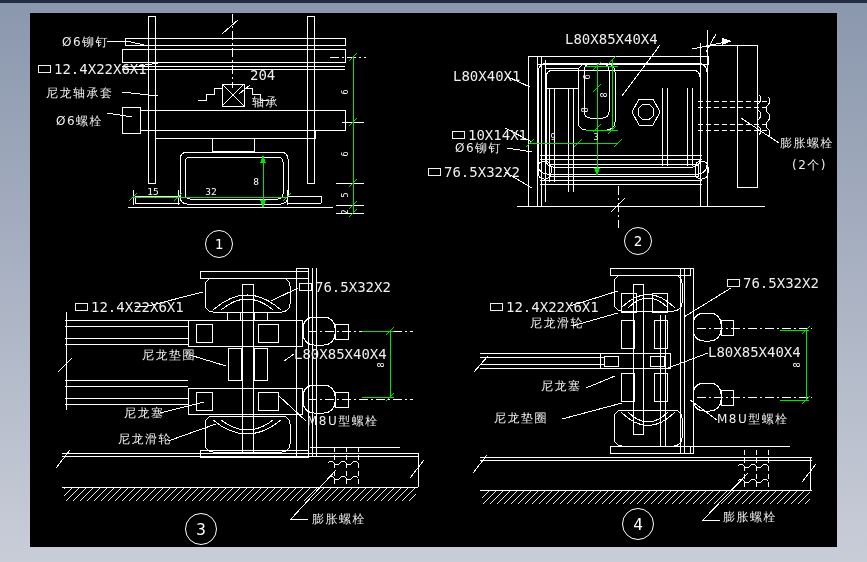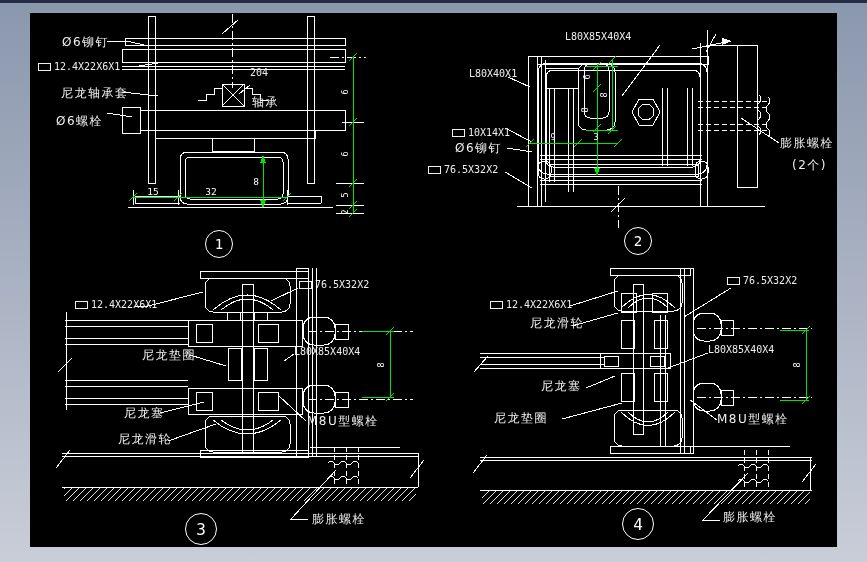--- a/index.html
+++ b/index.html
@@ -4,21 +4,21 @@
 <style>
   html,body{margin:0;padding:0;}
   #stage{position:relative;width:867px;height:562px;overflow:hidden;
          background:linear-gradient(#8a97ad,#c9cdd8);
          font-family:"DejaVu Sans",sans-serif;}
   #top-edge{position:absolute;left:0;top:0;width:867px;height:3px;background:#232c42;}
   #canvas{position:absolute;left:30px;top:13px;width:807px;height:534px;background:#000;overflow:hidden;}
   #world{position:absolute;left:-30px;top:-13px;width:867px;height:562px;}
   #cad{position:absolute;left:0;top:0;}
   .lbl{position:absolute;color:#efefef;font-size:12px;letter-spacing:1.5px;line-height:1;white-space:nowrap;}
-  .spec{position:absolute;color:#efefef;font-family:"DejaVu Sans Mono",monospace;font-size:10px;
+  .spec{position:absolute;color:#efefef;font-family:"DejaVu Sans Mono",monospace;font-size:14px;
         letter-spacing:0;line-height:1;white-space:nowrap;display:flex;align-items:center;}
   .sq{display:inline-block;width:11px;height:6px;border:1px solid #efefef;margin-right:3px;}
   .badge{position:absolute;border:1px solid #fff;border-radius:50%;color:#fff;
          display:flex;align-items:center;justify-content:center;
          font-family:"DejaVu Sans Mono",monospace;}
   .b26{width:26px;height:26px;font-size:14px;}
   .b30{width:30px;height:30px;font-size:16px;}
   
   .ln{stroke:#fff;stroke-width:1;fill:none;}
   .dash{stroke:#fff;stroke-width:1;fill:none;stroke-dasharray:5 3;}
@@ -350,31 +350,31 @@
           </g>
           <text class="dimtxt2" transform="translate(800,365) rotate(-90)" text-anchor="middle">8</text>
         </g>
       </svg>
 
       <div class="lbl" style="left:62px;top:36px">Ø6铆钉</div>
       <div class="spec" style="left:38px;top:62px">
           <span class="sq"></span>
           <span>12.4X22X6X1</span>
         </div>
-      <div class="lbl" style="left:61px;top:87px">尼龙轴承套</div>
+      <div class="lbl" style="left:46px;top:87px">尼龙轴承套</div>
       <div class="lbl" style="left:56px;top:115px">Ø6螺栓</div>
       <div class="spec" style="left:250px;top:68px">
           <span>204</span>
         </div>
       <div class="lbl" style="left:252px;top:96px">轴承</div>
 
       <div class="spec" style="left:565px;top:32px">
           <span>L80X85X40X4</span>
         </div>
-      <div class="spec" style="left:469px;top:69px">
+      <div class="spec" style="left:453px;top:69px">
           <span>L80X40X1</span>
         </div>
       <div class="spec" style="left:452px;top:128px">
           <span class="sq"></span>
           <span>10X14X1</span>
         </div>
       <div class="lbl" style="left:455px;top:142px">Ø6铆钉</div>
       <div class="spec" style="left:428px;top:165px">
           <span class="sq"></span>
           <span>76.5X32X2</span>

